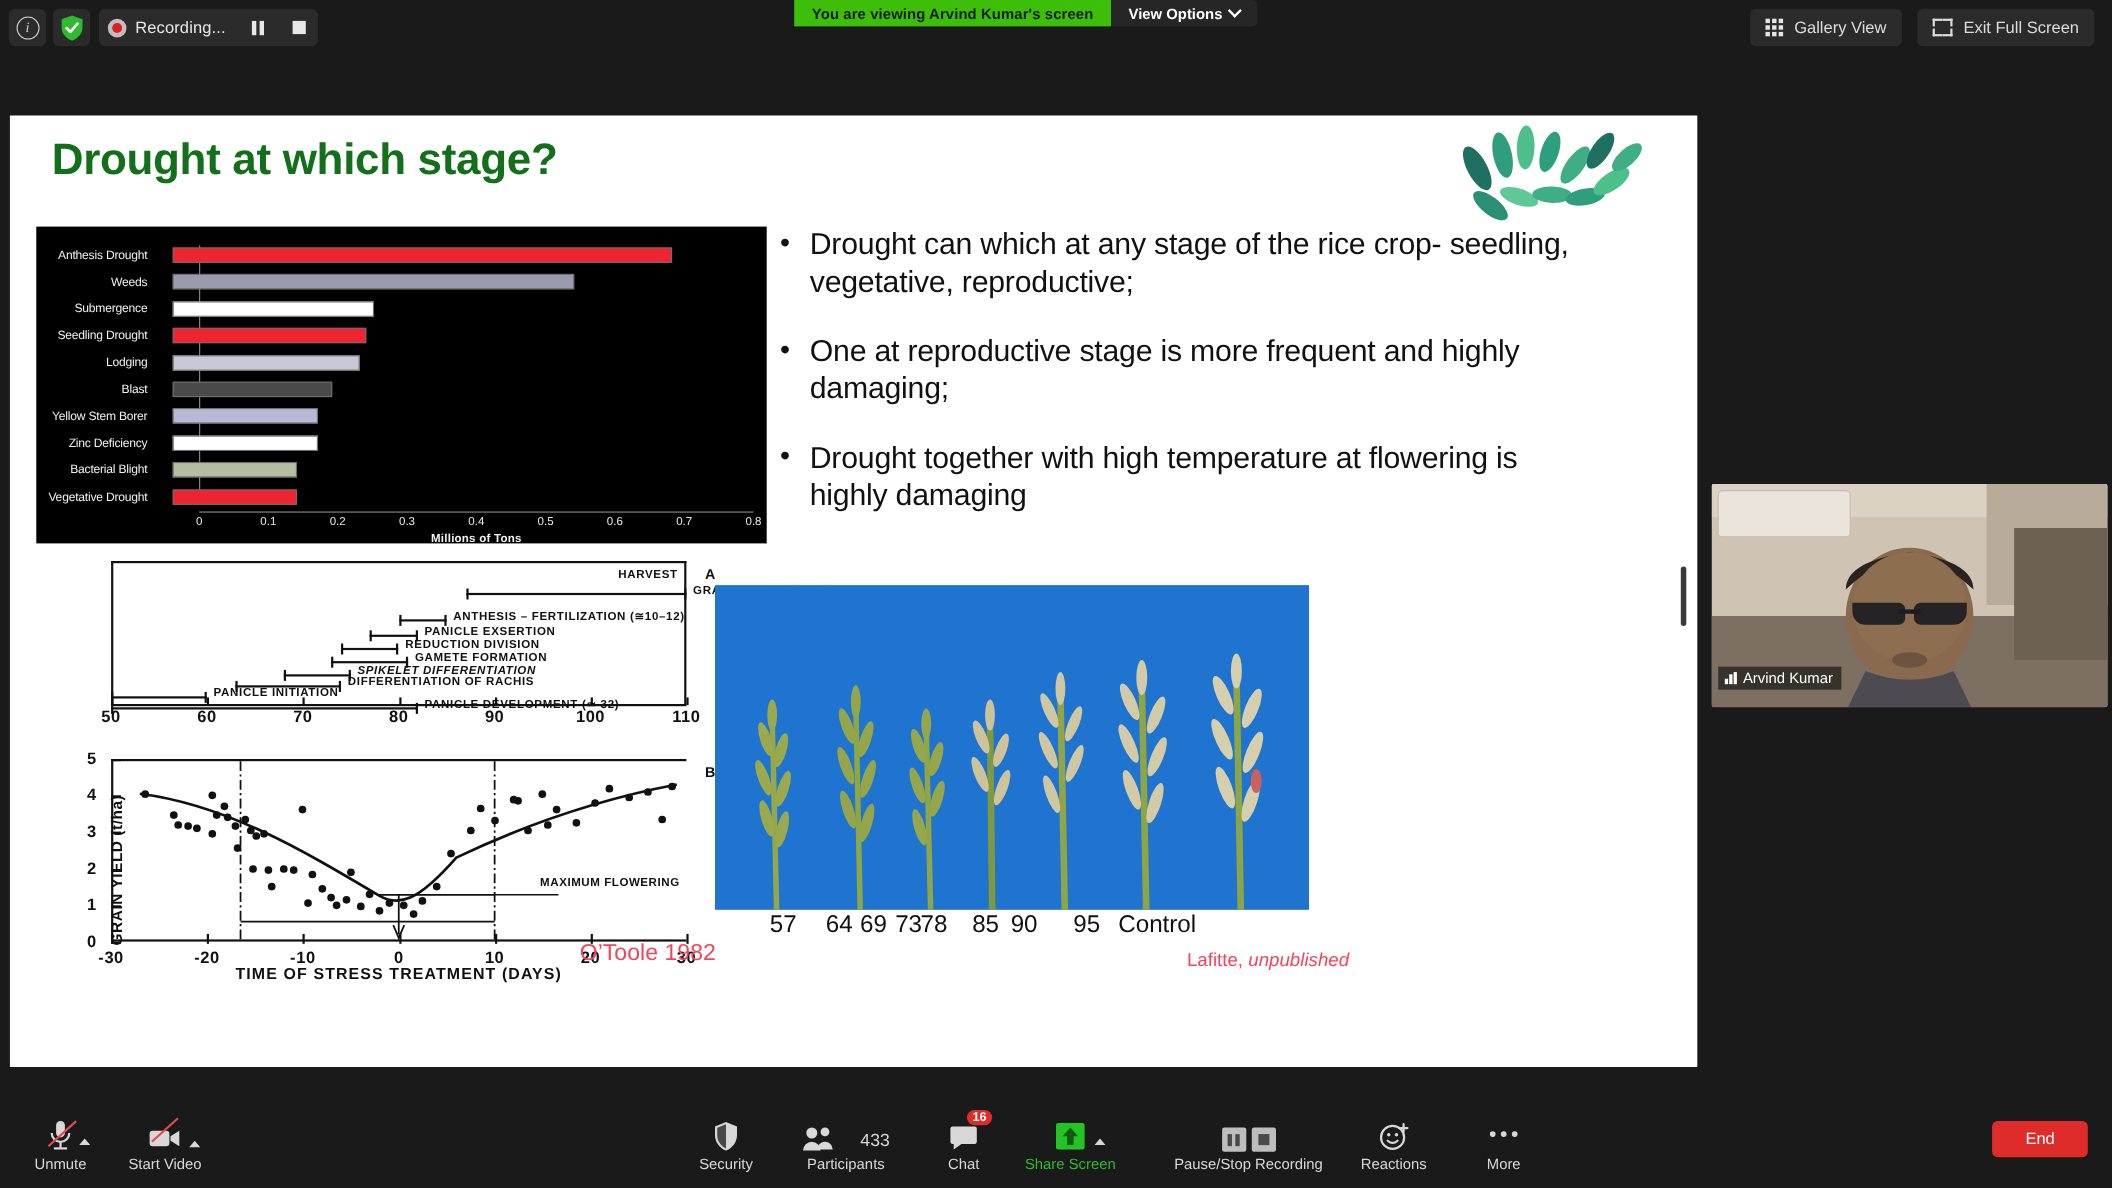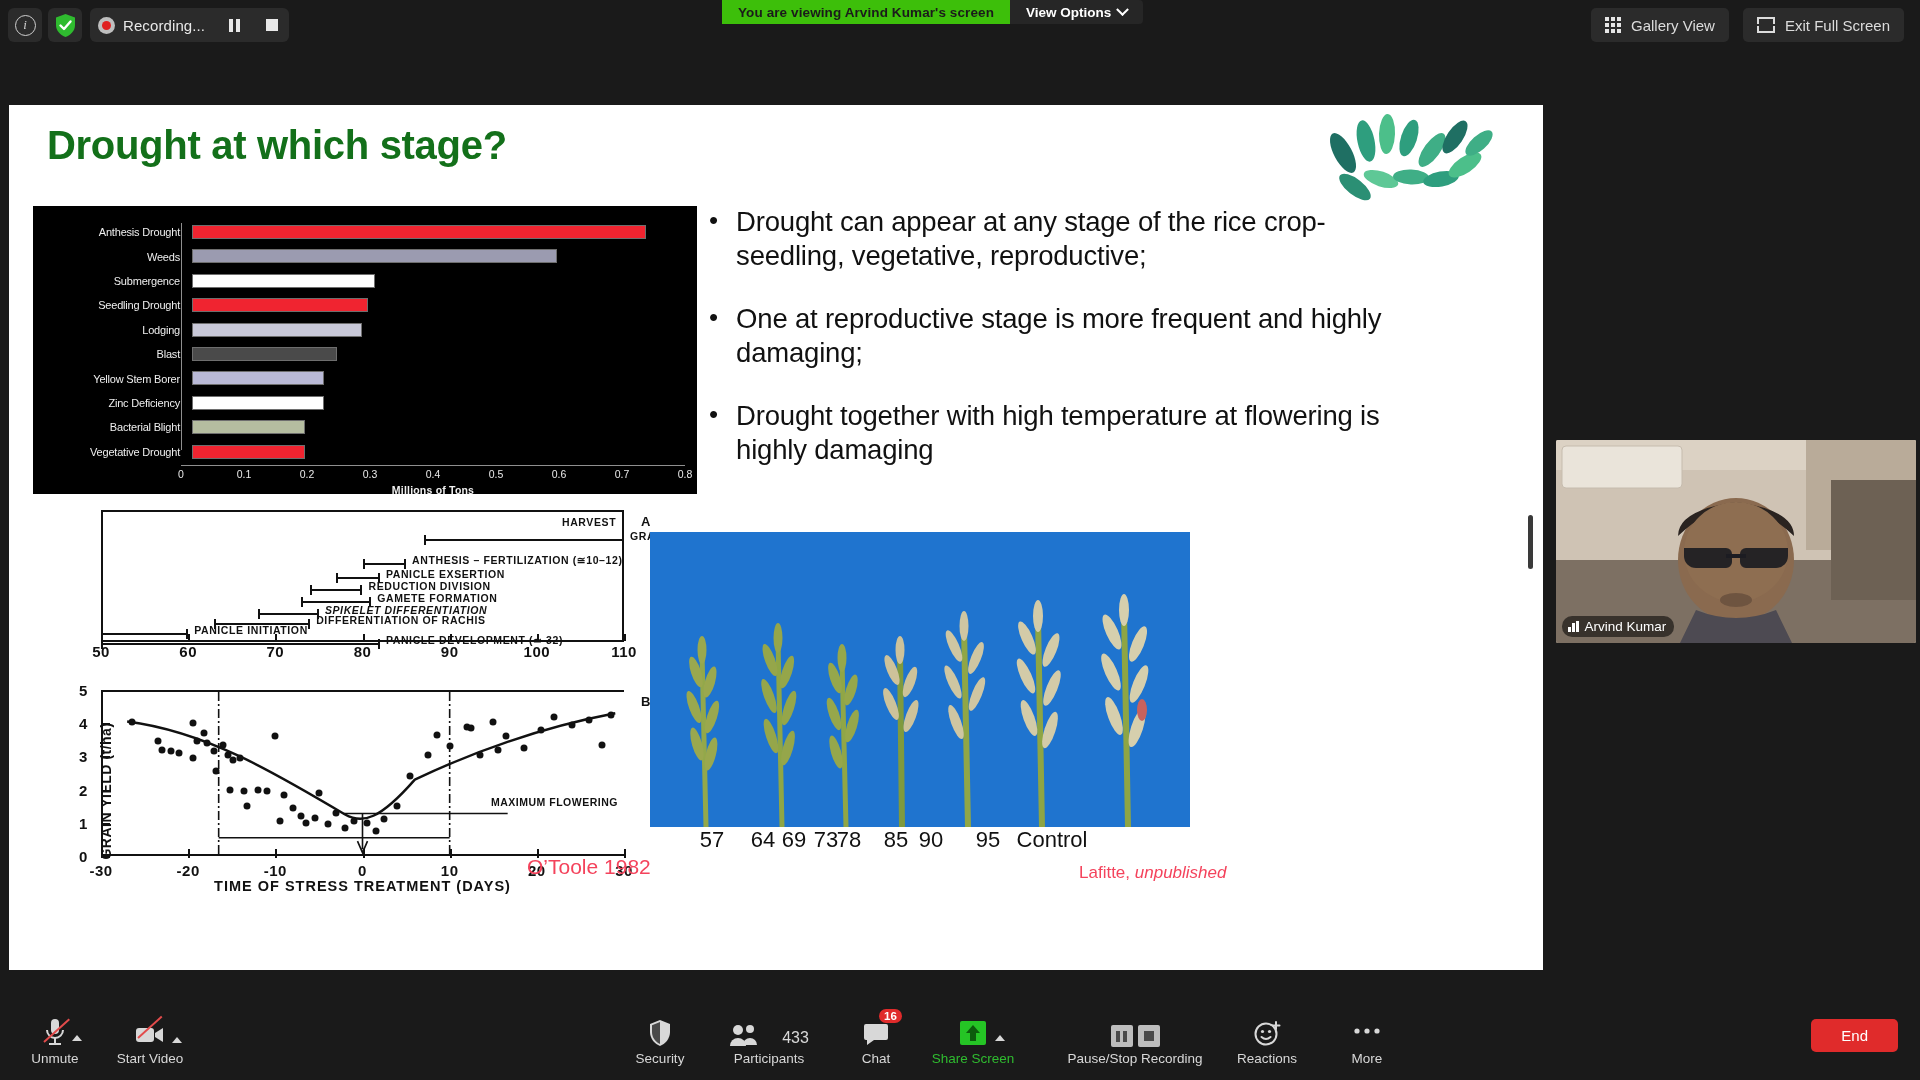--- a/index.html
+++ b/index.html
@@ -84,21 +84,21 @@
     color: #13701a; letter-spacing: -0.3px;
   }
   
   .leaves { position: absolute; right: 34px; top: 2px; width: 190px; height: 110px; }
 
   
   .barchart { position: absolute; left: 24px; top: 101px; width: 664px; height: 288px; background: #000; }
   .bc-rows { position: absolute; left: 0; top: 14px; width: 664px; }
   .bc-row { display: flex; align-items: center; height: 24.4px; }
   .bc-lbl {
-    width: 159px; text-align: right; padding-right: 12px; color: #efefef;
+    width: 124px; text-align: right; padding-right: 23px; color: #efefef;
     font-size: 11px; font-family: "Liberation Sans", sans-serif; letter-spacing: -0.2px;
   }
   .bc-track { position: relative; height: 24.4px; flex: 1; }
   .bc-bar { position: absolute; left: 0; top: 5px; height: 14px; border: 1px solid #6e6e6e; }
   .bc-axis { position: absolute; left: 148px; top: 17px; bottom: 44px; width: 1px; background: #8f8f8f; }
   .bc-xline { position: absolute; left: 148px; right: 12px; top: 259px; height: 1px; background: #8f8f8f; }
   .bc-ticks { position: absolute; left: 148px; right: 12px; top: 262px; height: 16px; }
   .bc-tick { position: absolute; color: #e9e9e9; font-size: 10.5px; transform: translateX(-50%); }
   .bc-xtitle {
     position: absolute; left: 148px; right: 12px; top: 278px; text-align: center;
@@ -151,22 +151,22 @@
   .cred-red { position: absolute; color: #f4435c; font-size: 17px; }
   .cred-red em { font-style: italic; }
   .cred-otoole { position: absolute; left: 518px; top: 750px; color: #f4435c; font-size: 21px; }
 
   
   .pvideo {
     position: absolute; left: 1556px; top: 440px; width: 360px; height: 203px;
     background: #6f6257; overflow: hidden; border-radius: 2px;
   }
   .pv-name {
-    position: absolute; left: 6px; bottom: 6px; display: flex; align-items: center; gap: 6px;
-    background: rgba(0,0,0,.55); border-radius: 10px; padding: 3px 8px 3px 6px;
+    position: absolute; left: 6px; bottom: 16px; display: flex; align-items: center; gap: 6px;
+    background: rgba(0,0,0,.55); border-radius: 0; padding: 3px 8px 3px 6px;
     color: #fff; font-size: 13.5px;
   }
   .bars3 { display: flex; align-items: flex-end; gap: 1.5px; height: 11px; }
   .bars3 i { display: block; width: 2.5px; background: #fff; }
   .dragbar { position: absolute; left: 1528px; top: 515px; width: 5px; height: 54px; background: #3a3a3a; border-radius: 3px; }
 
   
   .bottombar { position: absolute; left: 0; bottom: 0; width: 1920px; height: 92px; background: #1a1a1a; }
   .tb-item {
     position: absolute; display: flex; flex-direction: column; align-items: center; gap: 4px;
@@ -358,21 +358,21 @@
           <span class="bc-tick" style="left: 378px;">0.6</span>
           <span class="bc-tick" style="left: 441px;">0.7</span>
           <span class="bc-tick" style="left: 504px;">0.8</span>
         </div>
       <div class="bc-xtitle">Millions of Tons</div>
     </div>
 
     <div class="bullets">
       <div class="bullet">
         <span class="dot">•</span>
-        <span class="txt">Drought can appear at any stage of the rice crop- seedling, vegetative, reproductive;</span>
+        <span class="txt">Drought can which at any stage of the rice crop- seedling, vegetative, reproductive;</span>
       </div>
       <div class="bullet">
         <span class="dot">•</span>
         <span class="txt">One at reproductive stage is more frequent and highly damaging;</span>
       </div>
       <div class="bullet">
         <span class="dot">•</span>
         <span class="txt">Drought together with high temperature at  flowering is highly damaging</span>
       </div>
     </div>

